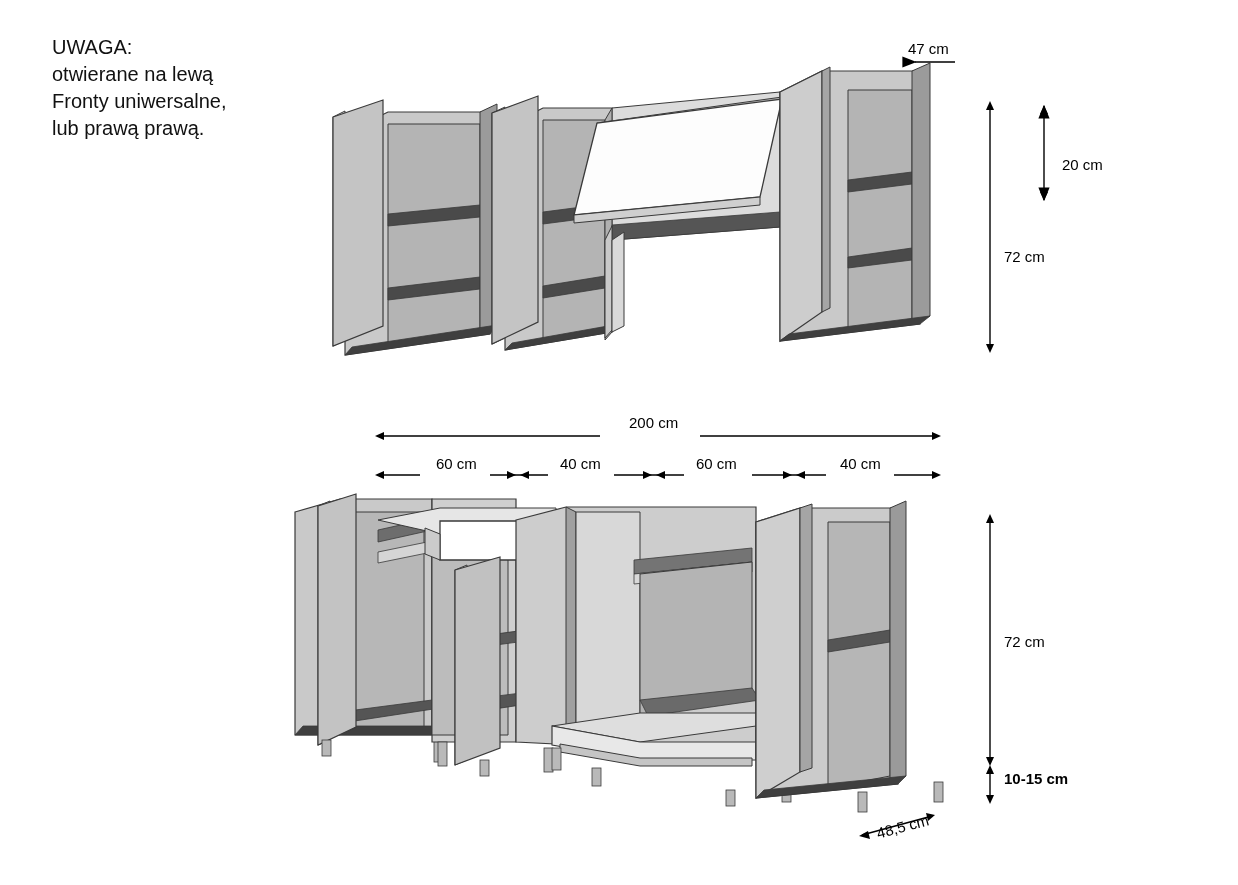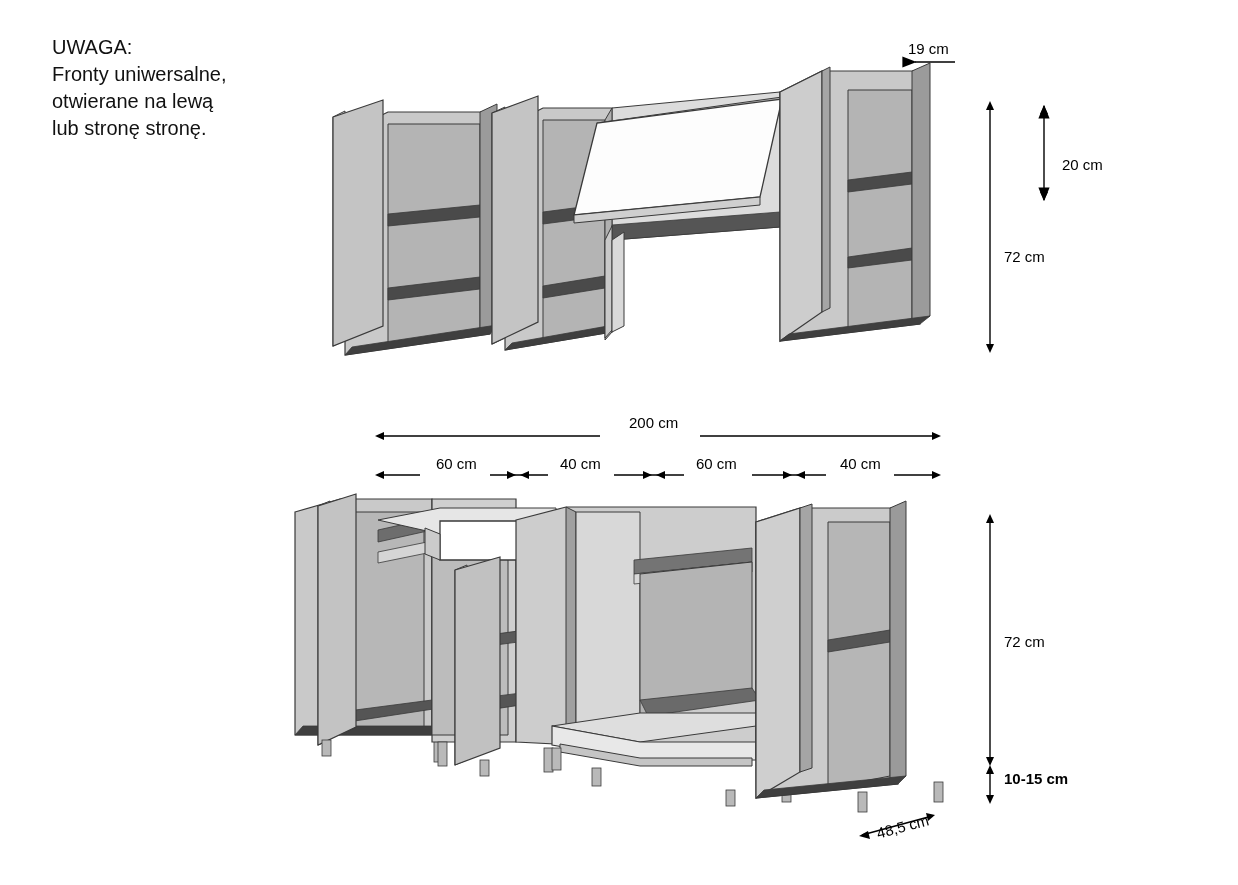--- a/index.html
+++ b/index.html
@@ -46,23 +46,23 @@
     pointer-events: none;
   }
 </style>
 </head>
 <body>
 
 <div id="diagram-root">
 
   <div class="note-block">
     <span class="note-line">UWAGA:</span>
+    <span class="note-line">otwierane na lewą</span>
     <span class="note-line">Fronty uniwersalne,</span>
-    <span class="note-line">otwierane na lewą</span>
-    <span class="note-line">lub stronę stronę.</span>
+    <span class="note-line">lub prawą prawą.</span>
   </div>
 
   <svg class="layer" viewBox="0 0 1238 885">
     <defs>
       <marker id="arrH" markerWidth="10" markerHeight="8" refX="9" refY="4" orient="auto">
         <path d="M0,0 L10,4 L0,8 z" fill="#000"></path>
       </marker>
       <marker id="arrHs" markerWidth="10" markerHeight="8" refX="1" refY="4" orient="auto">
         <path d="M10,0 L0,4 L10,8 z" fill="#000"></path>
       </marker>
@@ -253,21 +253,21 @@
       <line x1="990" y1="768" x2="990" y2="800" stroke="#000" stroke-width="1.4"></line>
       <path d="M990,765 L986,774 L994,774 Z" fill="#000"></path>
       <path d="M990,804 L986,795 L994,795 Z" fill="#000"></path>
 
       <line x1="862" y1="835" x2="932" y2="816" stroke="#000" stroke-width="1.4"></line>
       <path d="M859,836 L868,831 L870,839 Z" fill="#000"></path>
       <path d="M935,815 L926,813 L928,821 Z" fill="#000"></path>
     </g>
   </svg>
 
-  <div class="dim-label" style="left:908px; top:40px;">19 cm</div>
+  <div class="dim-label" style="left:908px; top:40px;">47 cm</div>
   <div class="dim-label" style="left:1062px; top:156px;">20 cm</div>
   <div class="dim-label" style="left:1004px; top:248px;">72 cm</div>
 
   <div class="dim-label" style="left:629px; top:414px;">200 cm</div>
   <div class="dim-label" style="left:436px; top:455px;">60 cm</div>
   <div class="dim-label" style="left:560px; top:455px;">40 cm</div>
   <div class="dim-label" style="left:696px; top:455px;">60 cm</div>
   <div class="dim-label" style="left:840px; top:455px;">40 cm</div>
 
   <div class="dim-label" style="left:1004px; top:633px;">72 cm</div>

